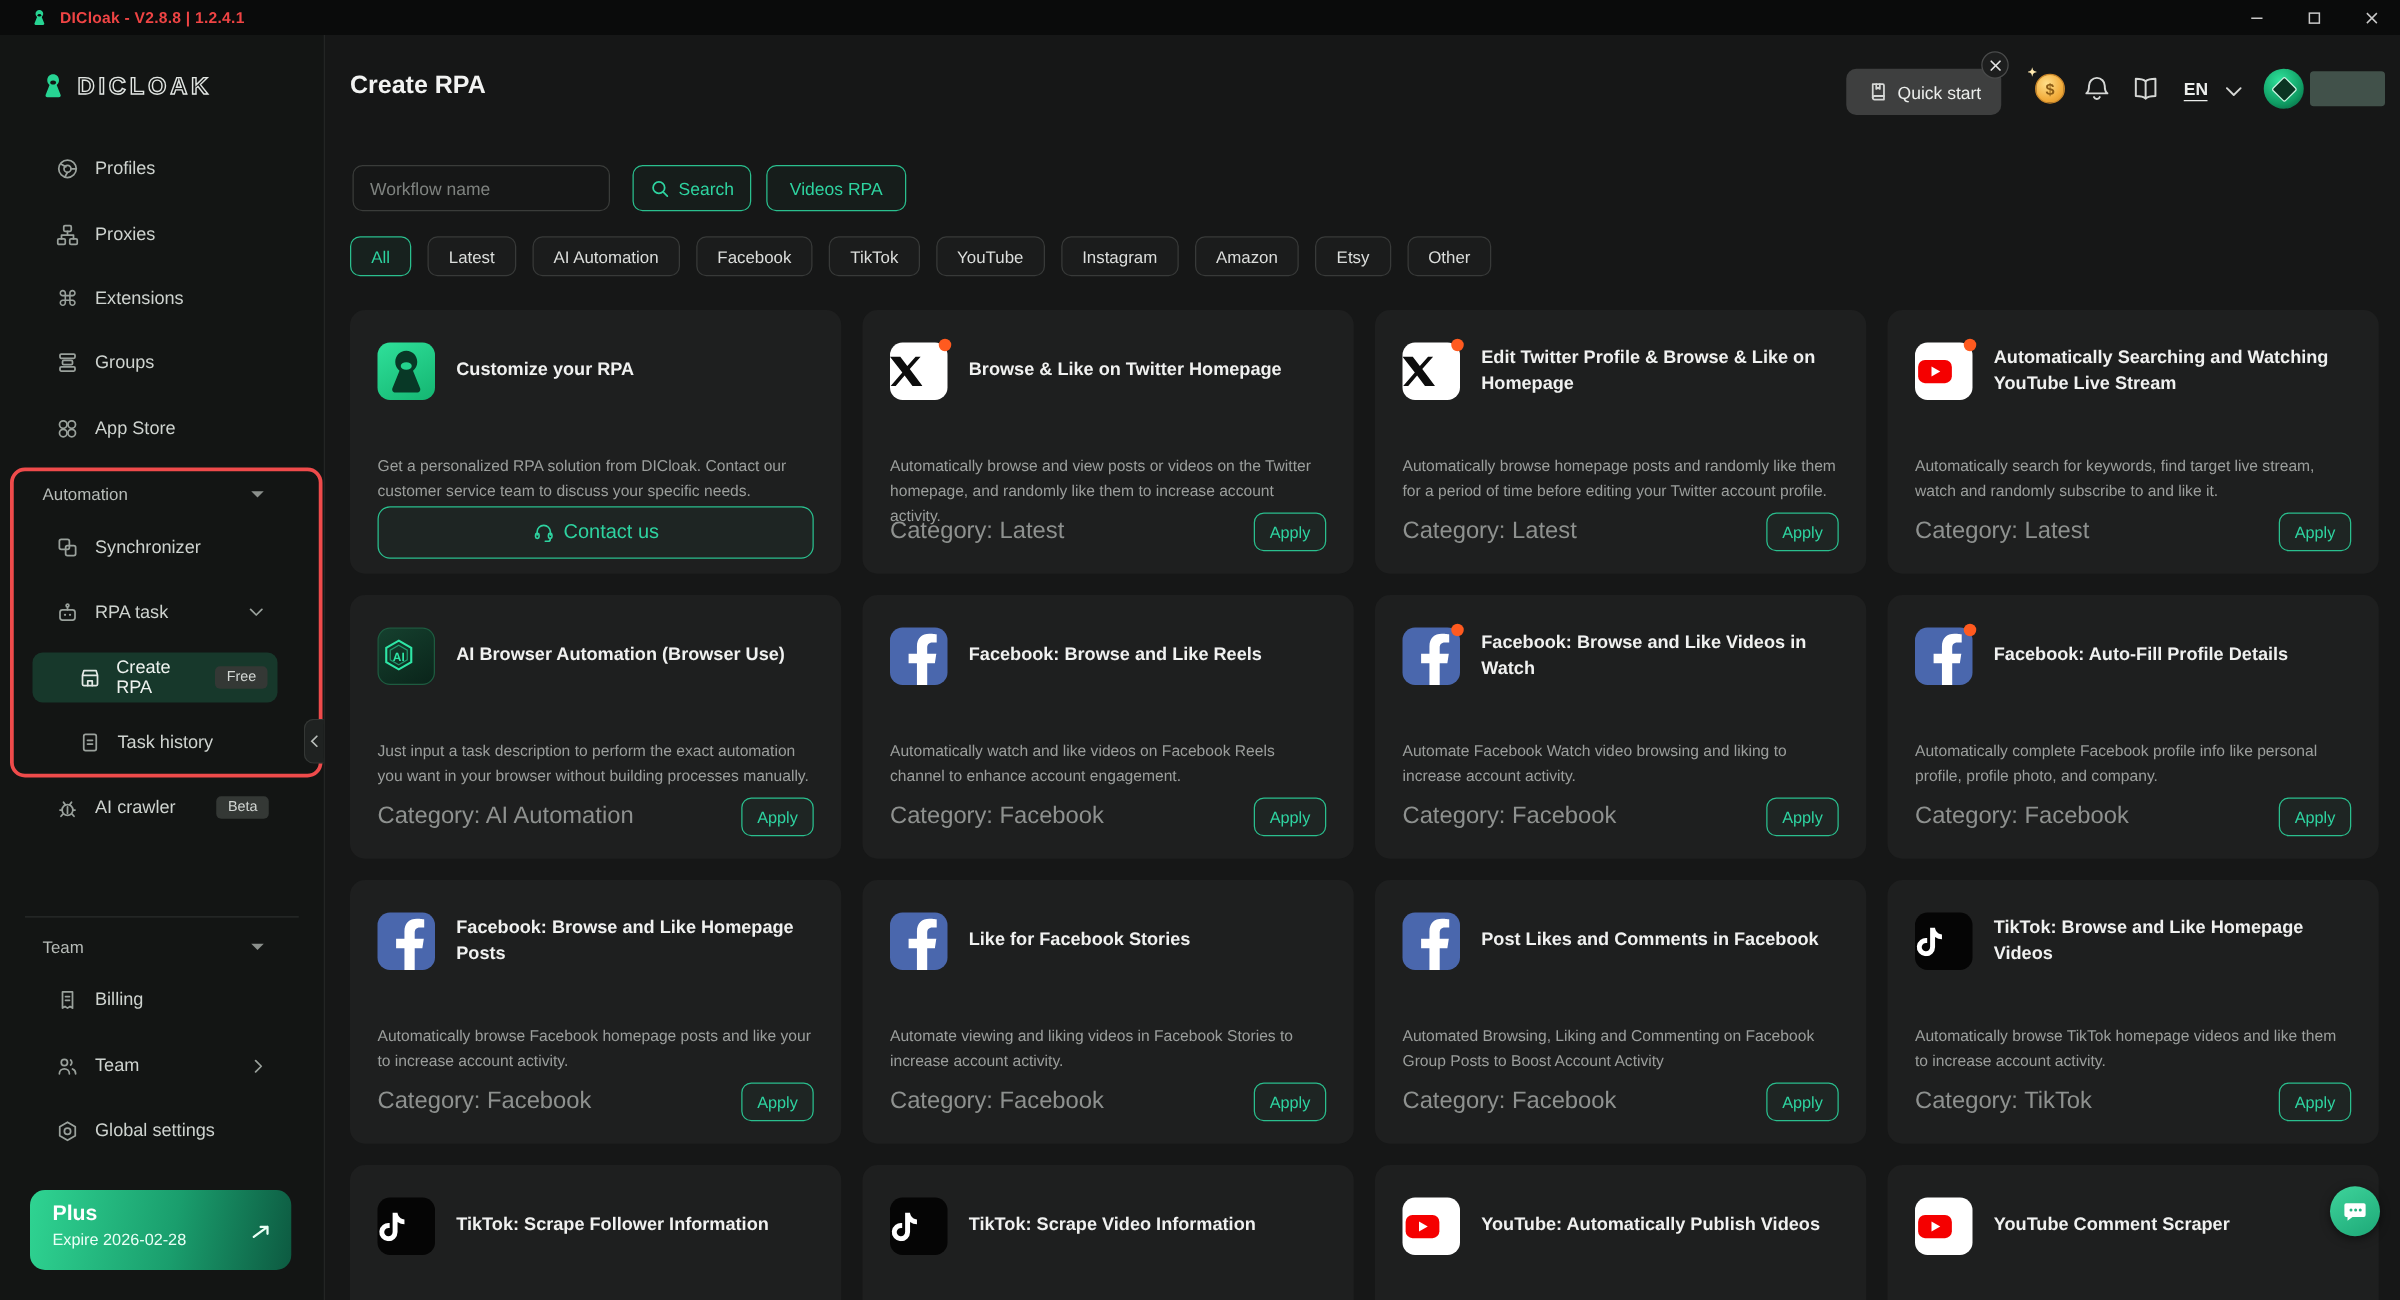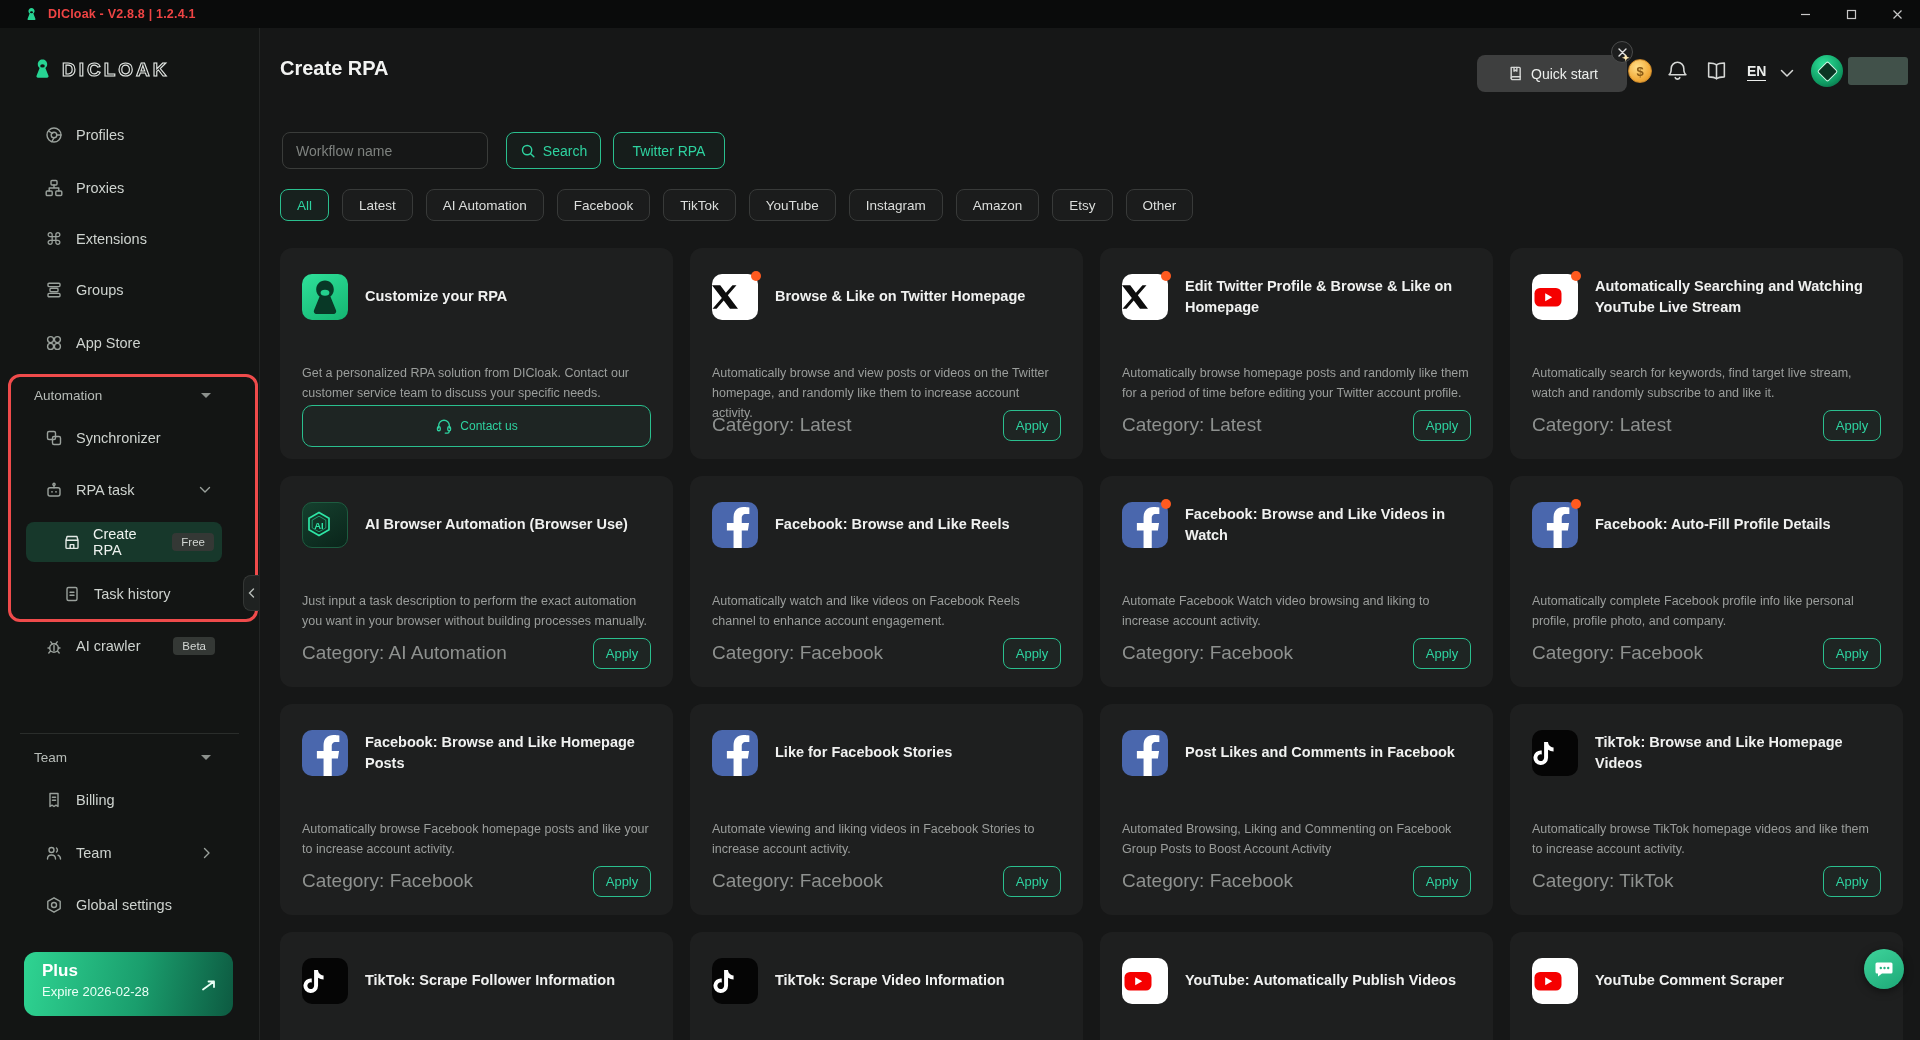--- a/index.html
+++ b/index.html
@@ -46,21 +46,21 @@
     align-items:center; justify-content:center; color:#b8bdb9; cursor:pointer; z-index:6; }
   .plan-banner { position:absolute; left:24px; top:924px; width:209px; height:64px; border-radius:12px;
     background:linear-gradient(100deg,#2fd492 0%,#1a9e6d 55%,#0d5a41 100%);
     padding:9px 14px 0 18px; cursor:pointer; }
   .plan-name { color:#ffffff; font-size:17px; font-weight:bold; }
   .plan-expire { color:#eafff6; font-size:13px; margin-top:3px; }
   .plan-arrow { position:absolute; right:16px; top:26px; }
 
   
   .page-title { position:absolute; left:20px; top:29px; color:#f2f3f2; font-size:20px; font-weight:600; }
-  .qs-btn { position:absolute; left:1217px; top:27px; width:150px; height:37px; background:#3e3f3f;
+  .qs-btn { position:absolute; left:1217px; top:27px; width:124px; height:37px; background:#3e3f3f;
     border-radius:8px; display:flex; align-items:center; justify-content:center; gap:8px;
     color:#eceeec; font-size:14px; cursor:pointer; }
   .qs-close { position:absolute; top:-14px; right:-6px; width:22px; height:22px; border-radius:50%;
     background:#1d1e1e; border:1px solid #4a4b4b; display:flex; align-items:center; justify-content:center;
     cursor:pointer; }
   .coin { position:absolute; left:1368px; top:31px; width:24px; height:24px; border-radius:50%;
     background:radial-gradient(circle at 38% 32%, #ffdf8a, #f3ae3e 60%, #d98f22);
     border:1px solid #c8862a; color:#8a5a14; font-size:13px; font-weight:bold; display:flex;
     align-items:center; justify-content:center; cursor:pointer; }
   .coin::after { content:"✦"; position:absolute; top:-7px; left:-7px; font-size:9px; color:#ffe9b0; }
@@ -108,21 +108,21 @@
   .dot { position:absolute; top:-3px; right:-3px; width:10px; height:10px; border-radius:50%;
     background:#ff5a1f; z-index:2; }
   .card-title { color:#f0f1f0; font-size:14.5px; font-weight:600; line-height:1.45; }
   .card-desc { position:absolute; left:22px; right:22px; top:116px; color:#9b9e9c; font-size:12.5px;
     line-height:1.58; }
   .card-footer { position:absolute; left:22px; right:22px; bottom:18px; height:32px; display:flex;
     align-items:center; justify-content:space-between; }
   .category { color:#8e918f; font-size:19px; }
   .apply-btn { width:58px; height:31px; font-size:13px; border-radius:8px; margin-left:auto; }
   .contact-btn { position:absolute; left:22px; right:22px; bottom:12px; height:42px; border-radius:10px;
-    font-size:12px; }
+    font-size:16px; }
 
   
   .chat-fab { position:absolute; right:16px; bottom:51px; width:40px; height:40px; border-radius:50%;
     background:linear-gradient(150deg,#3ed49b,#1da877); display:flex; align-items:center;
     justify-content:center; cursor:pointer; box-shadow:0 2px 8px rgba(0,0,0,.5); }
 
   .stroke-ic { stroke:#9aa19c; fill:none; stroke-width:1.4; stroke-linecap:round; stroke-linejoin:round; }
   .stroke-lt { stroke:#d6d8d6; fill:none; stroke-width:1.5; stroke-linecap:round; stroke-linejoin:round; }
   .stroke-gr { stroke:#2ed3a0; fill:none; stroke-width:1.6; stroke-linecap:round; stroke-linejoin:round; }
 </style>
@@ -365,21 +365,21 @@
 
   <input class="wf-input" type="text" placeholder="Workflow name" style="">
   <button class="btn-green search-btn">
     <svg width="16" height="16" viewBox="0 0 18 18" class="stroke-gr">
           <circle cx="8" cy="8" r="5.2"></circle>
           <path d="M12 12l3.6 3.6"></path>
         </svg>
     <span>Search</span>
   </button>
   <button class="btn-green custom-btn">
-    <span>Twitter RPA</span>
+    <span>Videos RPA</span>
   </button>
 
   <div class="tabs">
 
       <button class="tab active">All</button>
 
       <button class="tab">Latest</button>
 
       <button class="tab">AI Automation</button>
 

